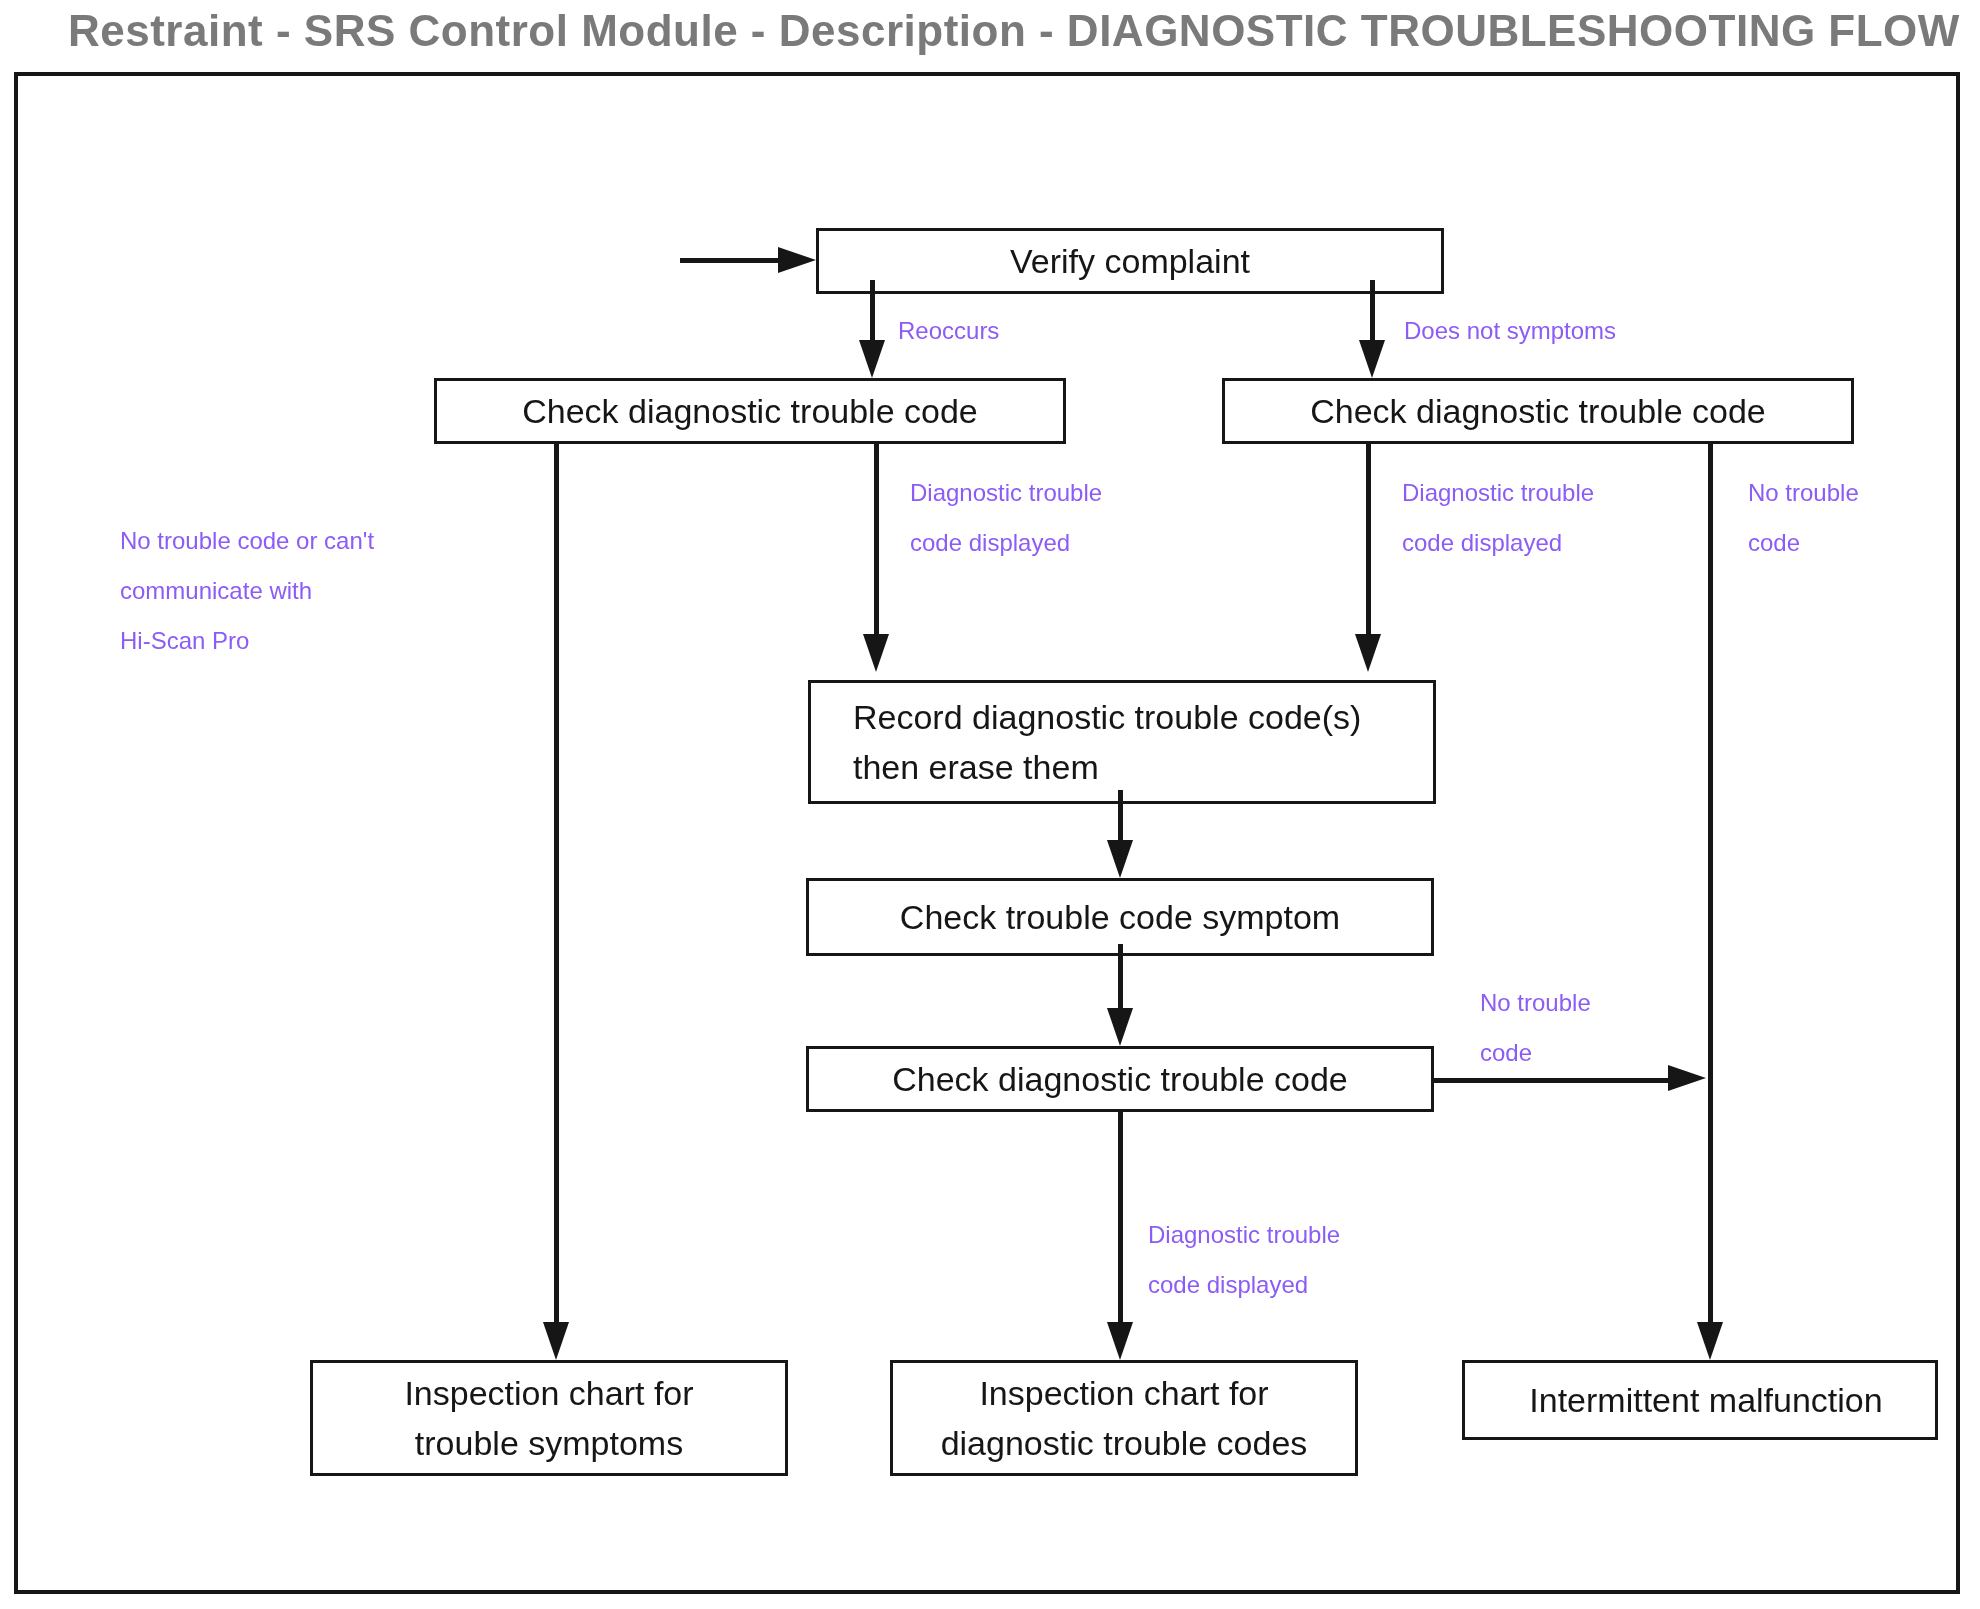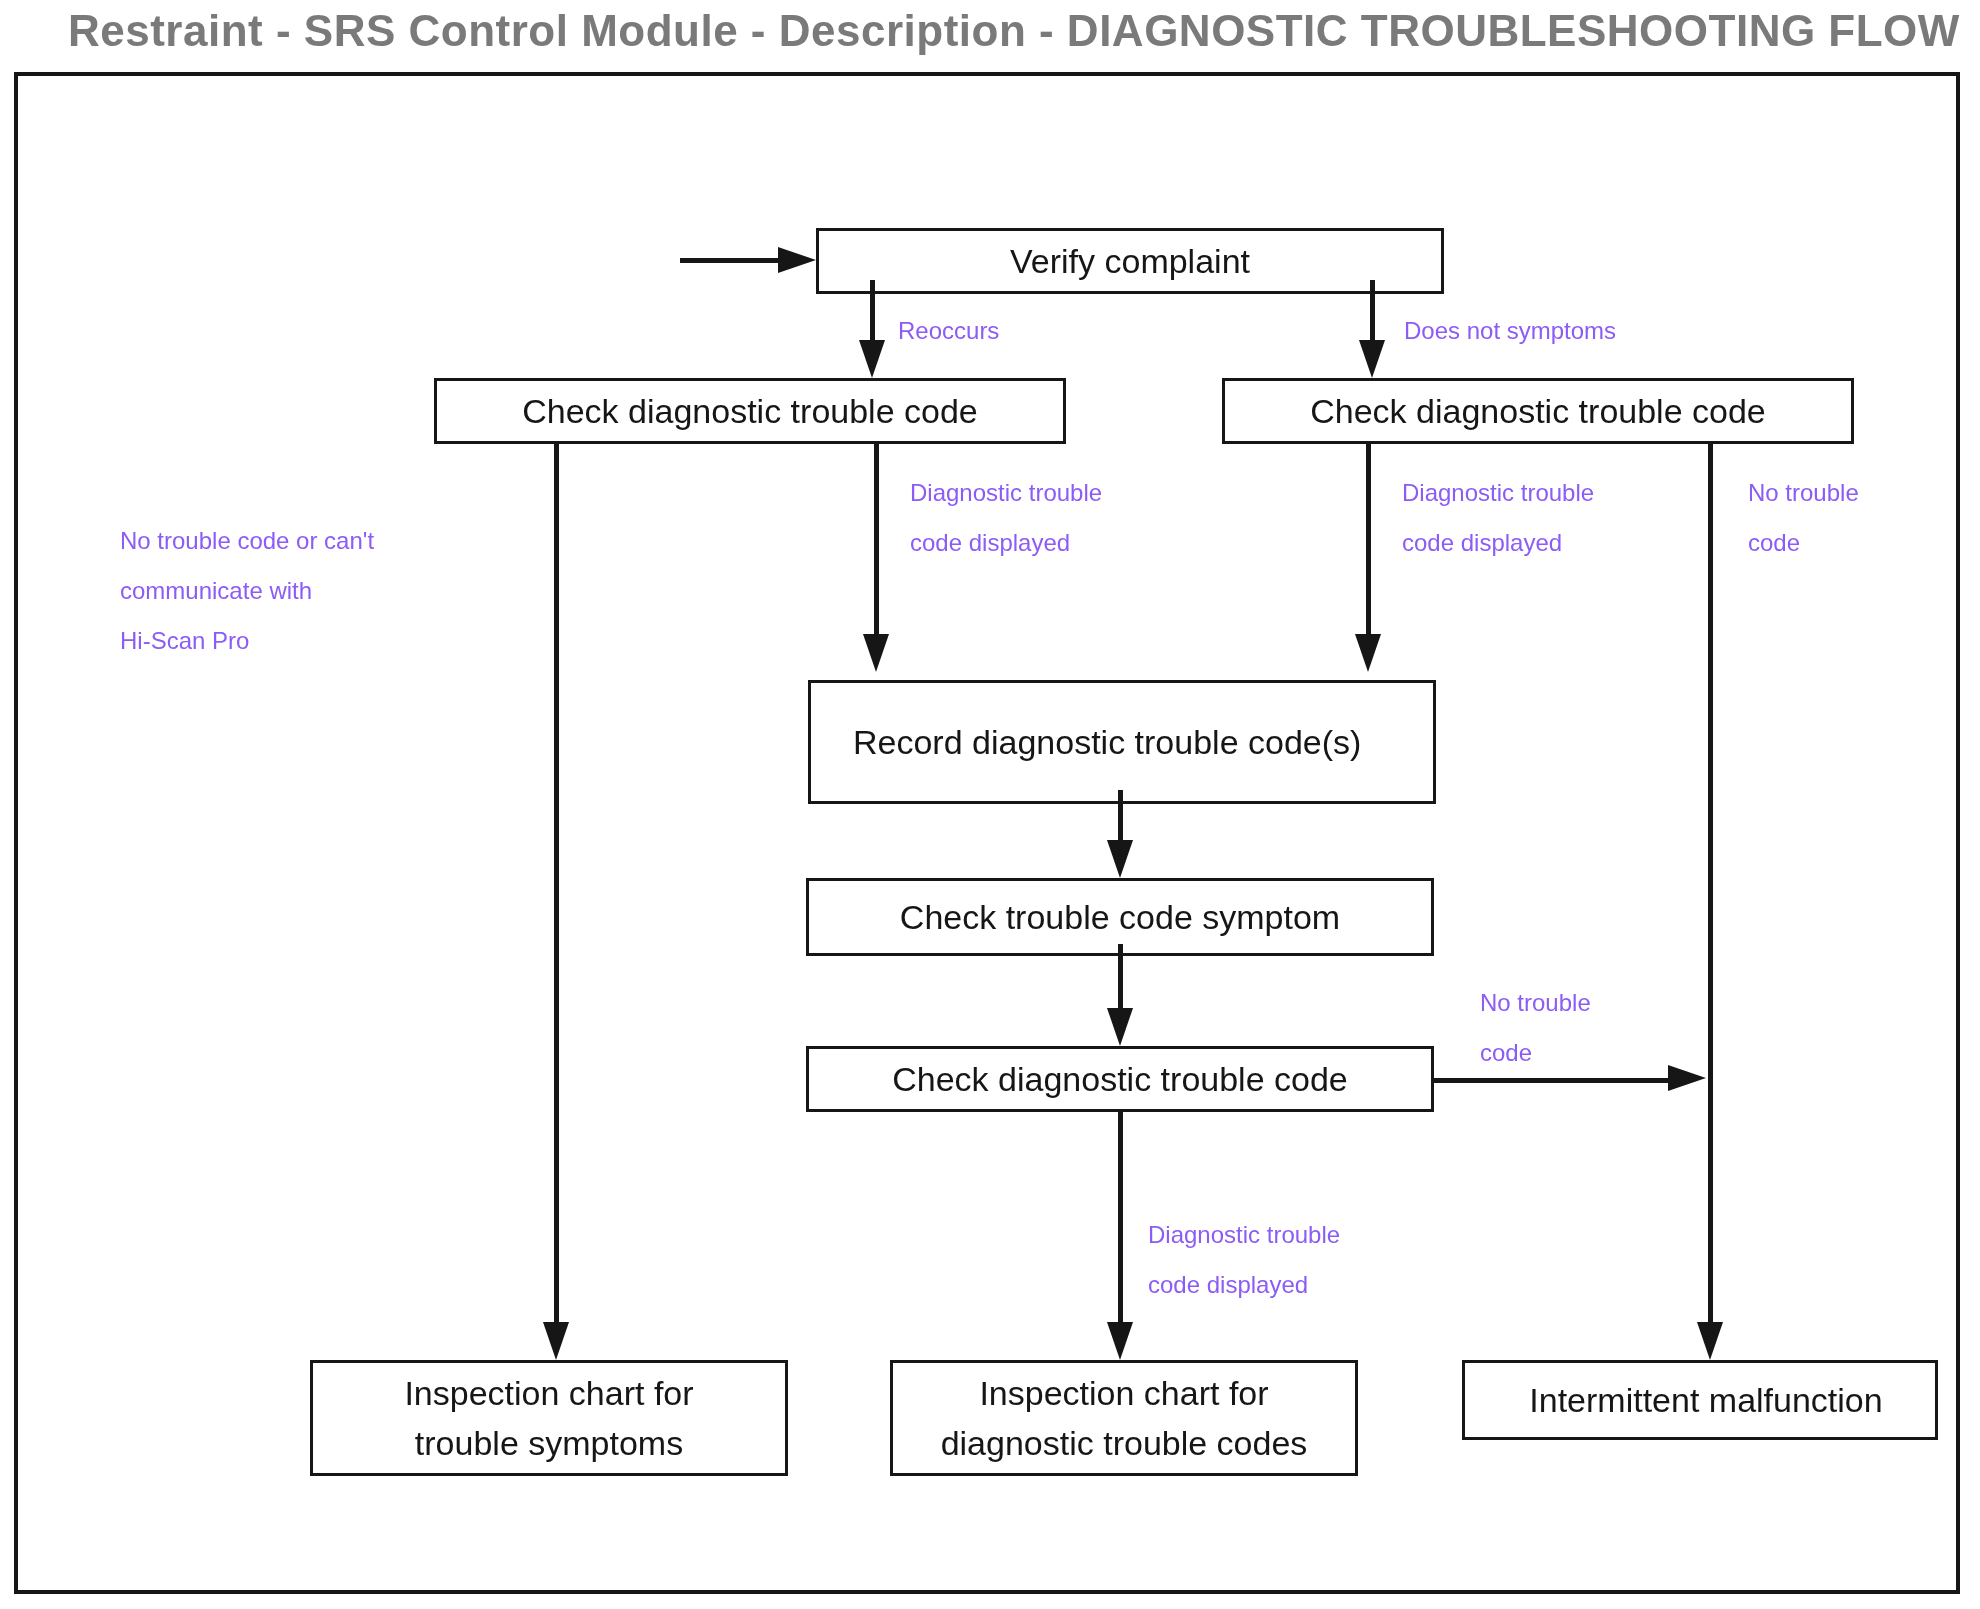--- a/index.html
+++ b/index.html
@@ -55,20 +55,21 @@
   <div class="node center" style="left:434px; top:378px; width:632px; height:66px;">
     <div class="nline">Check diagnostic trouble code</div>
   </div>
 
   <div class="node center" style="left:1222px; top:378px; width:632px; height:66px;">
     <div class="nline">Check diagnostic trouble code</div>
   </div>
 
   <div class="node" style="left:808px; top:672px; width:628px; height:124px; padding-left:42px;margin-top:8px;">
     <div class="nline">Record diagnostic trouble code(s)</div>
+    <div class="nline">then erase them</div>
   </div>
 
   <div class="node center" style="left:806px; top:878px; width:628px; height:78px;">
     <div class="nline">Check trouble code symptom</div>
   </div>
 
   <div class="node center" style="left:806px; top:1046px; width:628px; height:66px;">
     <div class="nline">Check diagnostic trouble code</div>
   </div>
 

